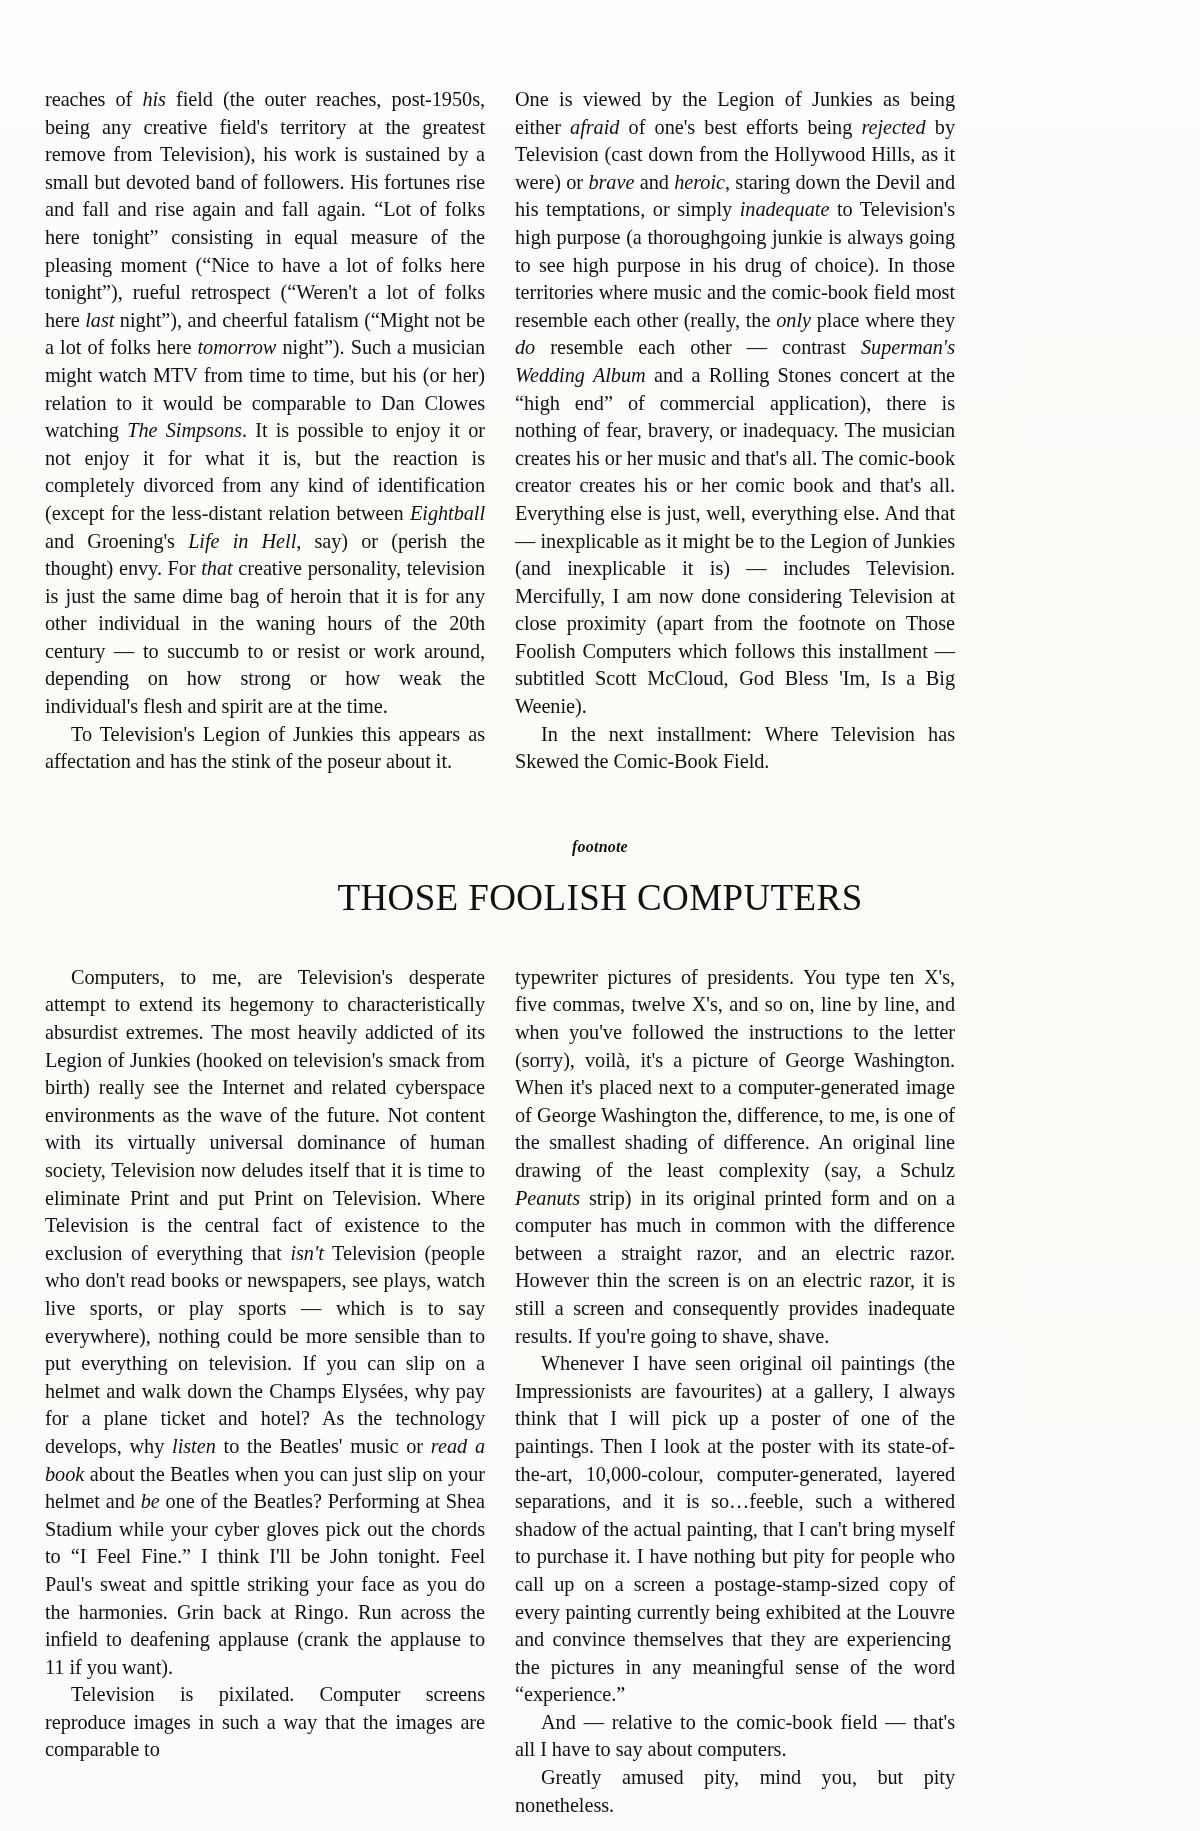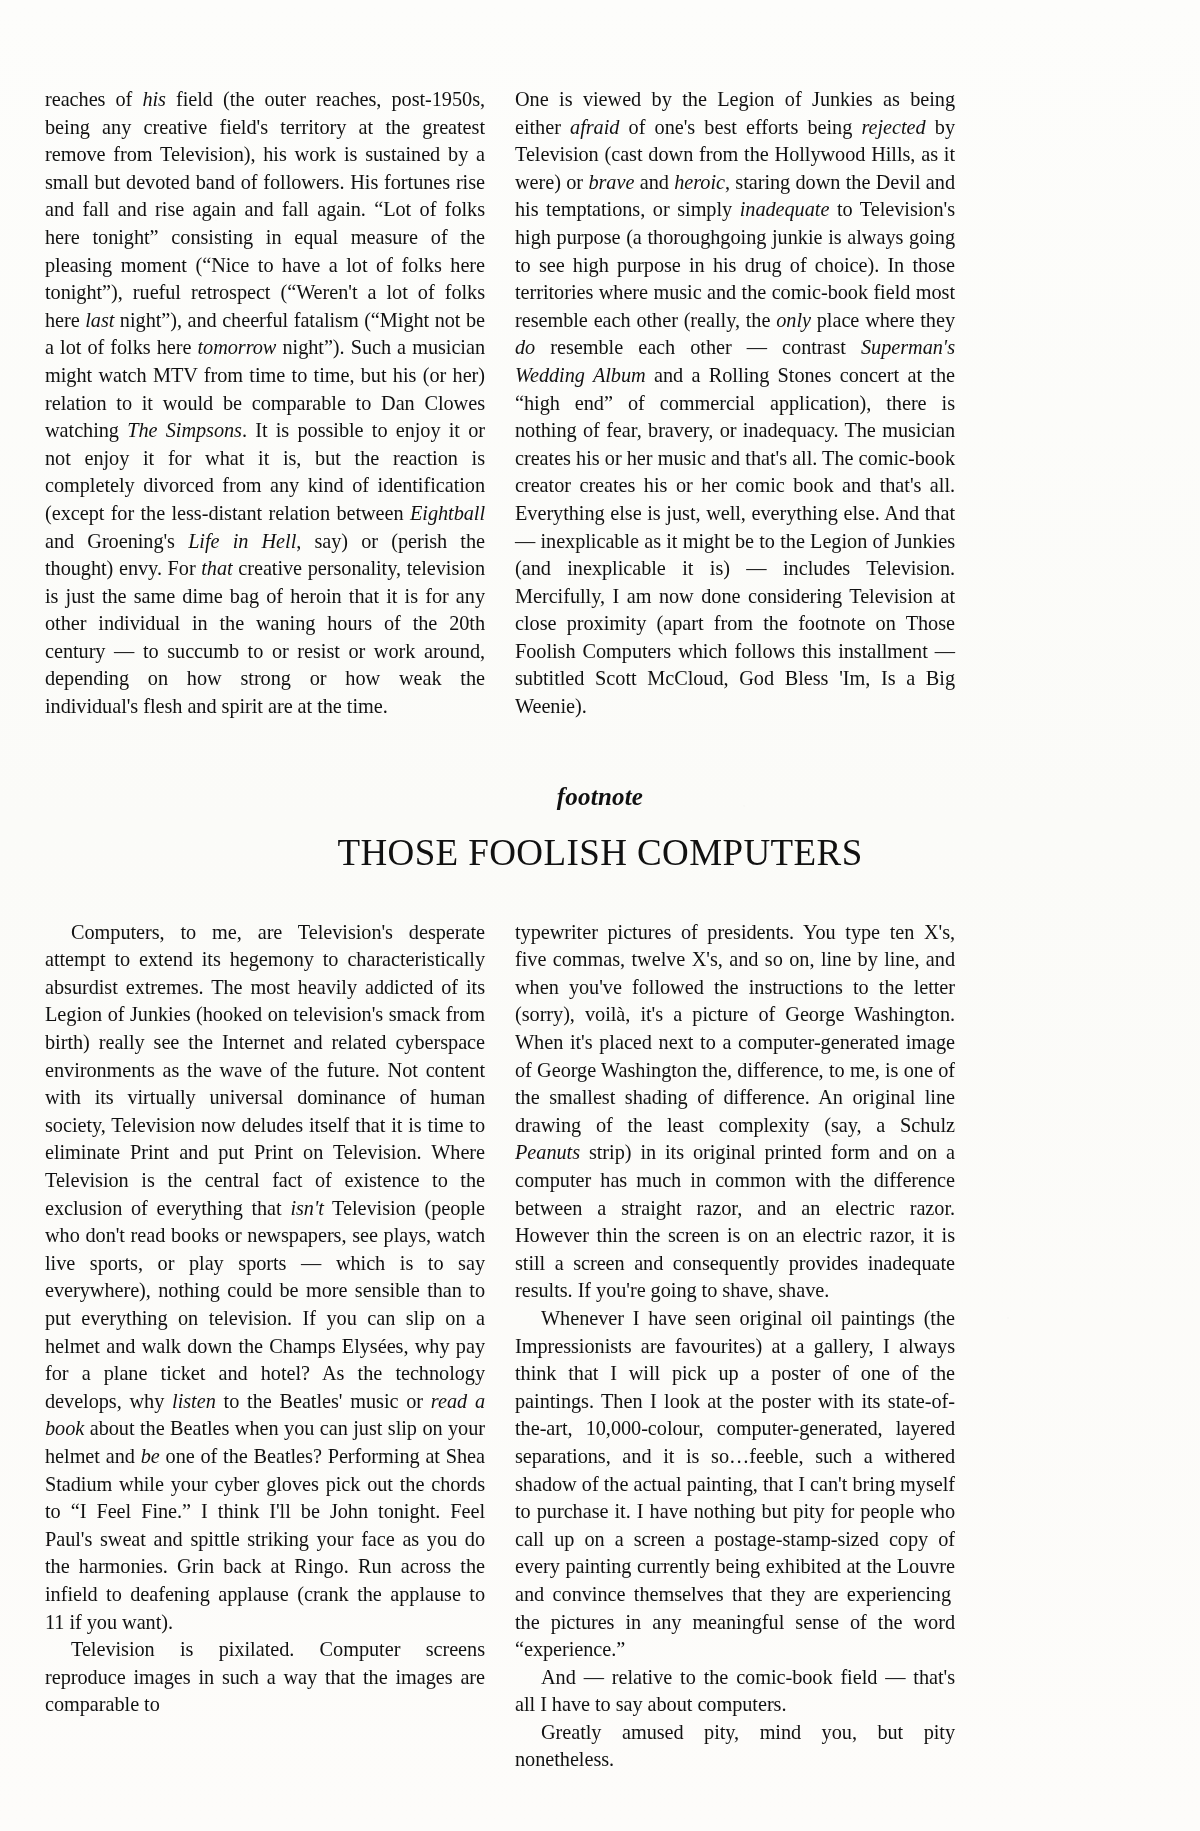--- a/index.html
+++ b/index.html
@@ -49,21 +49,21 @@
     letter-spacing: -0.05px;
   }
   p.ind { text-indent: 26px; }
   p.noind { text-indent: 0; }
   i, em { font-style: italic; }
 
   .footnote-label {
     text-align: center;
     font-style: italic;
     font-weight: bold;
-    font-size: 25px;
+    font-size: 16px;
     margin-top: 62px;
     letter-spacing: 0.2px;
   }
   .section-title {
     text-align: center;
     font-size: 37px;
     line-height: 44px;
     letter-spacing: 0.4px;
     margin-top: 20px;
     margin-bottom: 9px;
@@ -77,23 +77,25 @@
 </head>
 <body>
 
 <div class="page"></div>
 
 <div class="content">
 
   <div class="cols">
     <div class="col">
       <p class="noind">reaches of <i>his</i> field (the outer reaches, post-1950s, being any creative field's territory at the greatest remove from Television), his work is sustained by a small but devoted band of followers. His fortunes rise and fall and rise again and fall again. “Lot of folks here tonight” consisting in equal measure of the pleasing moment (“Nice to have a lot of folks here tonight”), rueful retrospect (“Weren't a lot of folks here <i>last</i> night”), and cheerful fatalism (“Might not be a lot of folks here <i>tomorrow</i> night”). Such a musician might watch MTV from time to time, but his (or her) relation to it would be comparable to Dan Clowes watching <i>The Simpsons</i>.  It is possible to enjoy it or not enjoy it for what it is, but the reaction is completely divorced from any kind of identification (except for the less-distant relation between <i>Eightball</i> and Groening's <i>Life in Hell</i>, say) or (perish the thought) envy. For <i>that</i> creative personality, television is just the same dime bag of heroin that it is for any other individual in the waning hours of the 20th century — to succumb to or resist or work around, depending on how strong or how weak the individual's flesh and spirit are at the time.</p>
+      <p class="ind">To Television's Legion of Junkies this appears as affectation and has the stink of the poseur about it.</p>
     </div>
     <div class="col">
       <p class="noind">One is viewed by the Legion of Junkies as being either <i>afraid</i> of one's best efforts being <i>rejected</i> by Television (cast down from the Hollywood Hills, as it were) or <i>brave</i> and <i>heroic</i>, staring down the Devil and his temptations, or simply <i>inadequate</i> to Television's high purpose (a thoroughgoing junkie is always going to see high purpose in his drug of choice).  In those territories where music and the comic-book field most resemble each other (really, the <i>only</i> place where they <i>do</i> resemble each other — contrast <i>Superman's Wedding Album</i> and a Rolling Stones concert at the “high end” of commercial application), there is nothing of fear, bravery, or inadequacy. The musician creates his or her music and that's all. The comic-book creator creates his or her comic book and that's all. Everything else is just, well, everything else.  And that — inexplicable as it might be to the Legion of Junkies (and inexplicable it is) — includes Television. Mercifully, I am now done considering Television at close proximity (apart from the footnote on Those Foolish Computers which follows this installment — subtitled Scott McCloud, God Bless 'Im, Is a Big Weenie).</p>
+      <p class="ind">In the next installment: Where Television has Skewed the Comic-Book Field.</p>
     </div>
   </div>
 
   <div class="footnote-label">footnote</div>
   <h1 class="section-title">THOSE FOOLISH COMPUTERS</h1>
 
   <div class="cols section2">
     <div class="col">
       <p class="ind">Computers, to me, are Television's desperate attempt to extend its hegemony to characteristically absurdist extremes.  The most heavily addicted of its Legion of Junkies (hooked on television's smack from birth) really see the Internet and related cyberspace environments as the wave of the future.  Not content with its virtually universal dominance of human society, Television now deludes itself that it is time to eliminate Print and put Print on Television.  Where Television is the central fact of existence to the exclusion of everything that <i>isn't</i> Television (people who don't read books or newspapers, see plays, watch live sports, or play sports — which is to say everywhere), nothing could be more sensible than to put everything on television. If you can slip on a helmet and walk down the Champs Elysées, why pay for a plane ticket and hotel? As the technology develops, why <i>listen</i> to the Beatles' music or <i>read a book</i> about the Beatles when you can just slip on your helmet and <i>be</i> one of the Beatles?  Performing at Shea Stadium while your cyber gloves pick out the chords to “I Feel Fine.”  I think I'll be John tonight. Feel Paul's sweat and spittle striking your face as you do the harmonies.  Grin back at Ringo.  Run across the infield to deafening applause (crank the applause to 11 if you want).</p>
       <p class="ind">Television is pixilated. Computer screens reproduce images in such a way that the images are comparable to</p>

